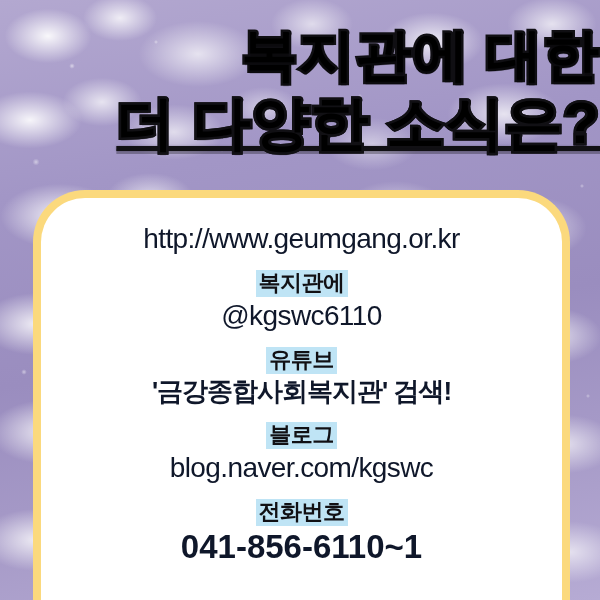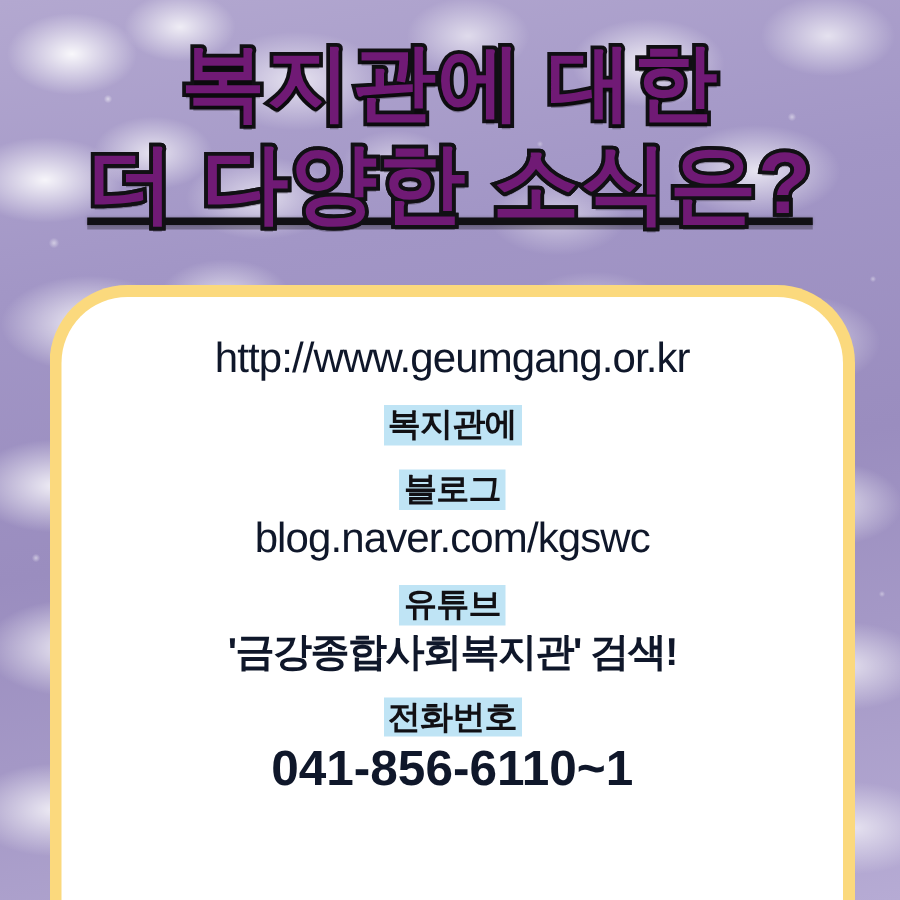--- a/index.html
+++ b/index.html
@@ -101,27 +101,28 @@
     width: 600px;
     text-align: center;
     z-index: 3;
     line-height: 1.05;
   }
 
   .title-line {
     display: block;
     font-family: "Liberation Sans", "DejaVu Sans", sans-serif;
     font-weight: 700;
-    color: #701a75;
+    color: #000000;
     letter-spacing: 1px;
     -webkit-text-stroke: 5px #111014;
     paint-order: stroke fill;
     text-shadow:
       0 3px 0 rgba(0,0,0,.28),
       0 0 2px rgba(0,0,0,.25);
+    text-align: right;
   }
   .title-line-1 { font-size: 56px; }
   .title-line-2 { font-size: 58px; margin-top: 8px; text-decoration: underline; }
 
   
   .card {
     position: absolute;
     left: 33px;
     top: 190px;
     width: 537px;
@@ -194,33 +195,34 @@
 
   <div class="card">
     <div class="card-inner">
 
       <div class="entry">
         <span class="entry-value">http://www.geumgang.or.kr</span>
       </div>
 
       <div class="entry">
         <span class="entry-label">복지관에</span>
+        <span class="entry-value">@kgswc6110</span>
+      </div>
+
+      <div class="entry">
+        <span class="entry-label">유튜브</span>
+        <span class="entry-value korean-value">'금강종합사회복지관' 검색!</span>
       </div>
 
       <div class="entry">
         <span class="entry-label">블로그</span>
         <span class="entry-value">blog.naver.com/kgswc</span>
       </div>
 
       <div class="entry">
-        <span class="entry-label">유튜브</span>
-        <span class="entry-value korean-value">'금강종합사회복지관' 검색!</span>
-      </div>
-
-      <div class="entry">
         <span class="entry-label">전화번호</span>
         <span class="entry-value tel-value">041-856-6110~1</span>
       </div>
 
     </div>
   </div>
 
 </div>
 
 </body></html>

